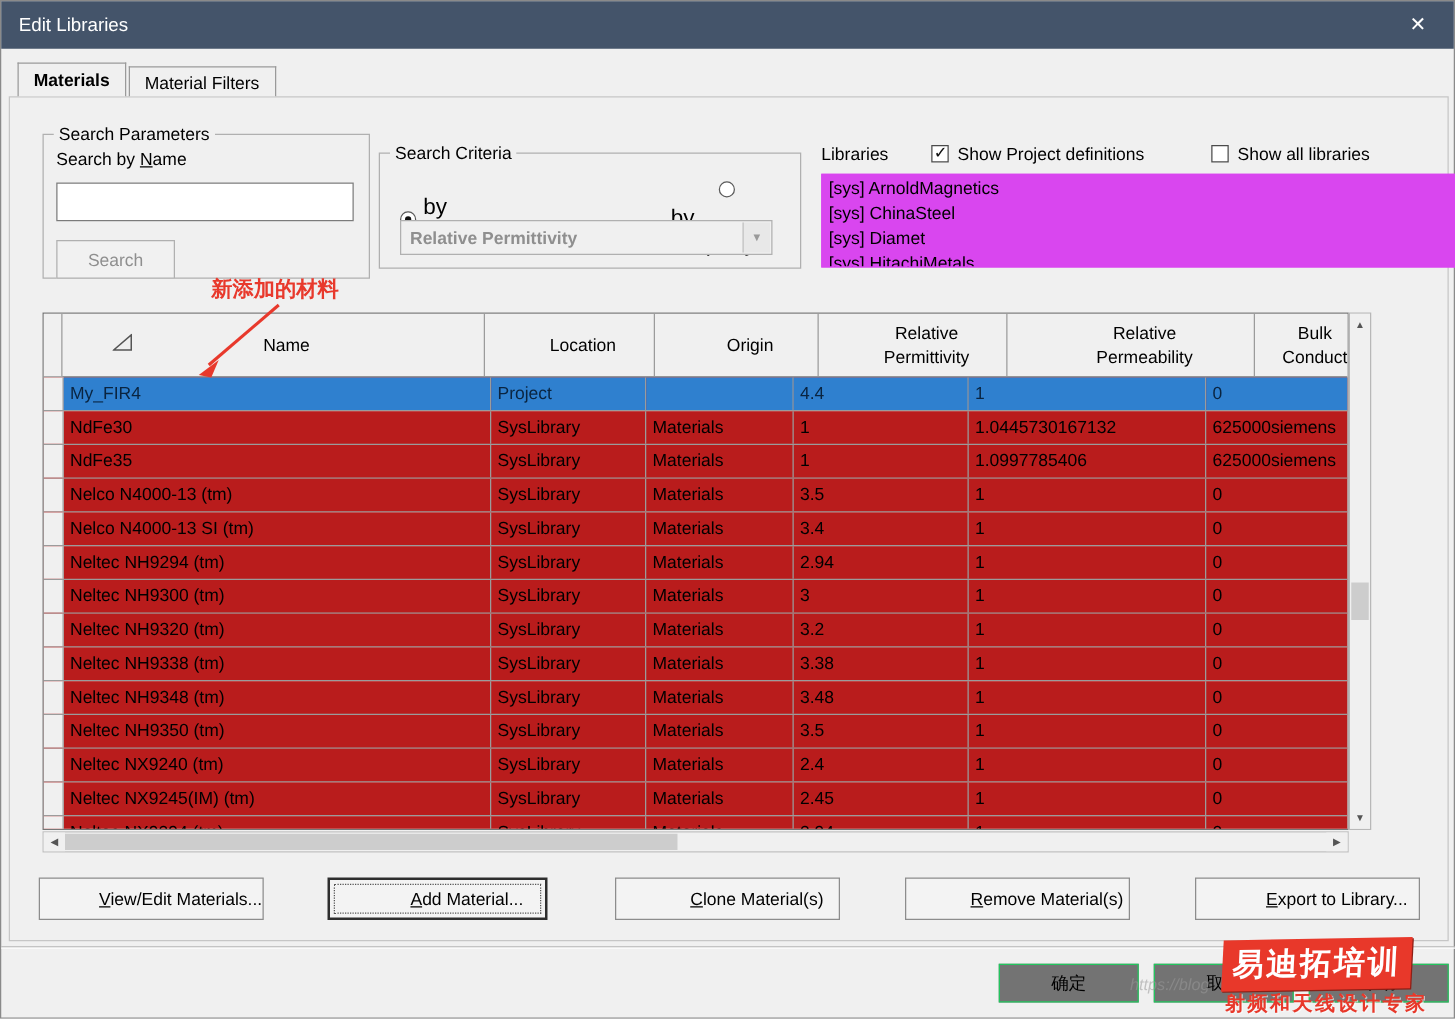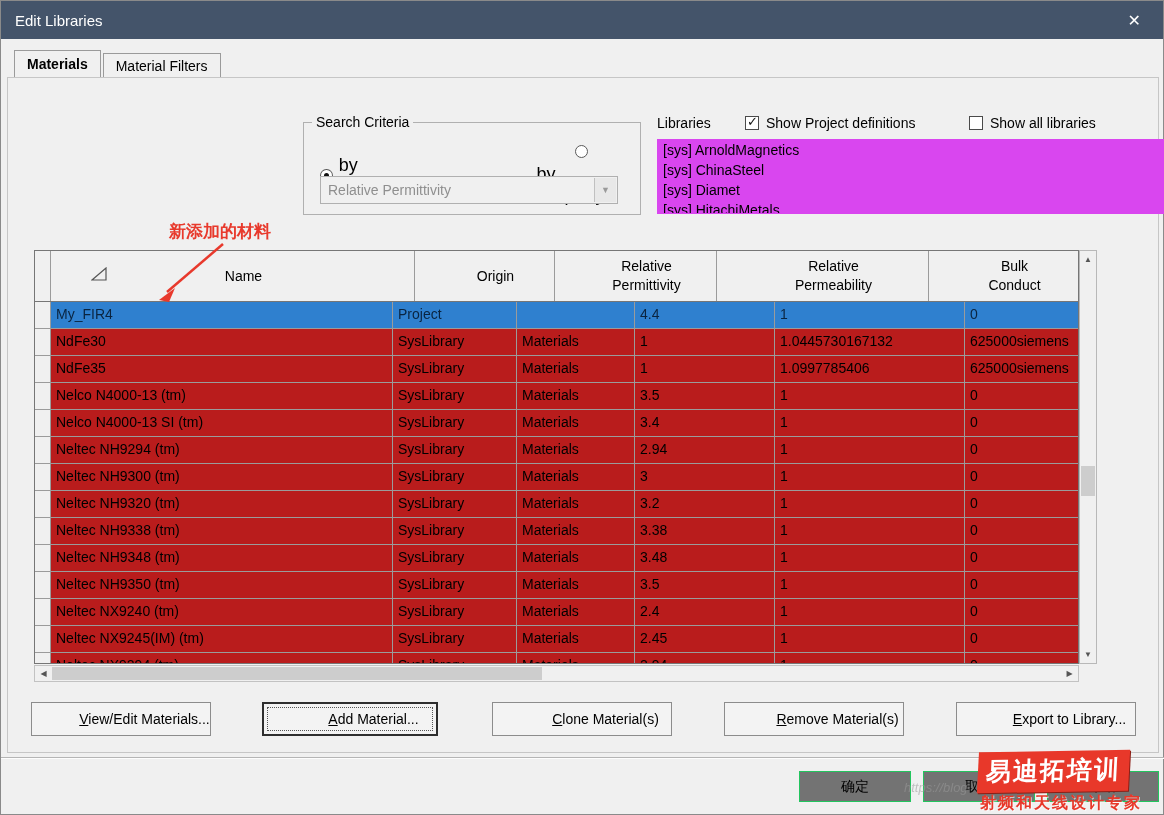--- a/index.html
+++ b/index.html
@@ -27,21 +27,21 @@
   .lbl-searchby { position:absolute; left:10px; top:11px; font-size:14px; }
   .search-input { position:absolute; left:10px; top:38px; width:238px; height:31px; border:1px solid #7b7b7b; background:#fff; font-size:14px; padding:0 6px; font-family:"Liberation Sans",sans-serif; }
   .search-btn { position:absolute; left:10px; top:84px; width:95px; height:31px; background:#f1f1f1; border:1px solid #b0b0b0; color:#8f8f8f; font-size:14px; font-family:"Liberation Sans",sans-serif; }
 
   .gb-criteria { left:302px; top:121px; width:338px; height:93px; }
   .radio-row { position:absolute; left:16px; top:22px; width:306px; display:flex; font-size:18px; }
   .radio-opt { display:flex; align-items:center; gap:6px; }
   .radio-opt.r2 { margin-left:128px;flex-direction:column; }
   .radio { width:13px; height:13px; border:1px solid #5a5a5a; border-radius:50%; background:#fff; position:relative; }
   .radio.sel::after { content:""; position:absolute; left:3px; top:3px; width:5px; height:5px; border-radius:50%; background:#111; }
-  .prop-select { position:absolute; left:16px; top:53px; width:298px; height:28px; border:1px solid #b0b0b0; background:#f0f0f0; color:#8f8f8f; font-size:14px; display:flex; align-items:center; padding-left:7px; }
+  .prop-select { position:absolute; left:16px; top:53px; width:298px; height:28px; border:1px solid #b0b0b0; background:#f0f0f0; color:#8f8f8f; font-size:14px; display:flex; align-items:center; padding-left:7px;font-weight:bold; }
   .prop-select .dd-btn { position:absolute; right:1px; top:1px; bottom:1px; width:22px; border-left:1px solid #c0c0c0; background:#e8e8e8; color:#9a9a9a; font-size:9px; display:flex; align-items:center; justify-content:center; }
 
   
   .lib-label { position:absolute; left:656px; top:114px; font-size:14px; }
   .chk-row { position:absolute; font-size:14px; display:flex; align-items:center; gap:7px; }
   .chk1 { left:744px; top:114px; }
   .chk2 { left:968px; top:114px; }
   .checkbox { width:14px; height:14px; border:1px solid #4a4a4a; background:#fff; position:relative; }
   .checkbox .mark { position:absolute; left:1px; top:-3px; font-size:13px; color:#111; }
   .libbox { position:absolute; left:656px; top:138px; width:540px; height:75px; border:1px solid #d946ef; background:#d946ef; overflow:hidden; }
@@ -118,20 +118,26 @@
     <span class="t-title">Edit Libraries</span>
     <span class="t-close">✕</span>
   </div>
 
   <div class="tabstrip">
     <div class="tab active">Materials</div>
     <div class="tab inactive">Material Filters</div>
   </div>
   <div class="tabpanel"></div>
 
+  <div class="groupbox gb-params">
+    <span class="legend">Search Parameters</span>
+    <span class="lbl-searchby">Search by <u>N</u>ame</span>
+    <input class="search-input" type="text" value="" style="">
+    <button class="search-btn">Search</button>
+  </div>
 
   <div class="groupbox gb-criteria">
     <span class="legend">Search Criteria</span>
     <div class="radio-row">
       <span class="radio-opt">
         <span class="radio sel"></span>
         <span>by Name</span>
       </span>
       <span class="radio-opt r2">
         <span class="radio"></span>
@@ -177,20 +183,23 @@
 
   <div class="mat-table">
     <div class="thead">
       <div class="th c0"></div>
       <div class="th c1">
         <svg class="sort-icon" width="16" height="15">
           <path d="M1 13 L15 13 L15 1 Z" fill="none" stroke="#555" stroke-width="1.2"></path>
         </svg>
         <span>Name</span>
       </div>
+      <div class="th c2">
+          <span>Location</span>
+        </div>
       <div class="th c3">
           <span>Origin</span>
         </div>
       <div class="th c4">
           <span>Relative</span>
           <span>Permittivity</span>
         </div>
       <div class="th c5">
           <span>Relative</span>
           <span>Permeability</span>

